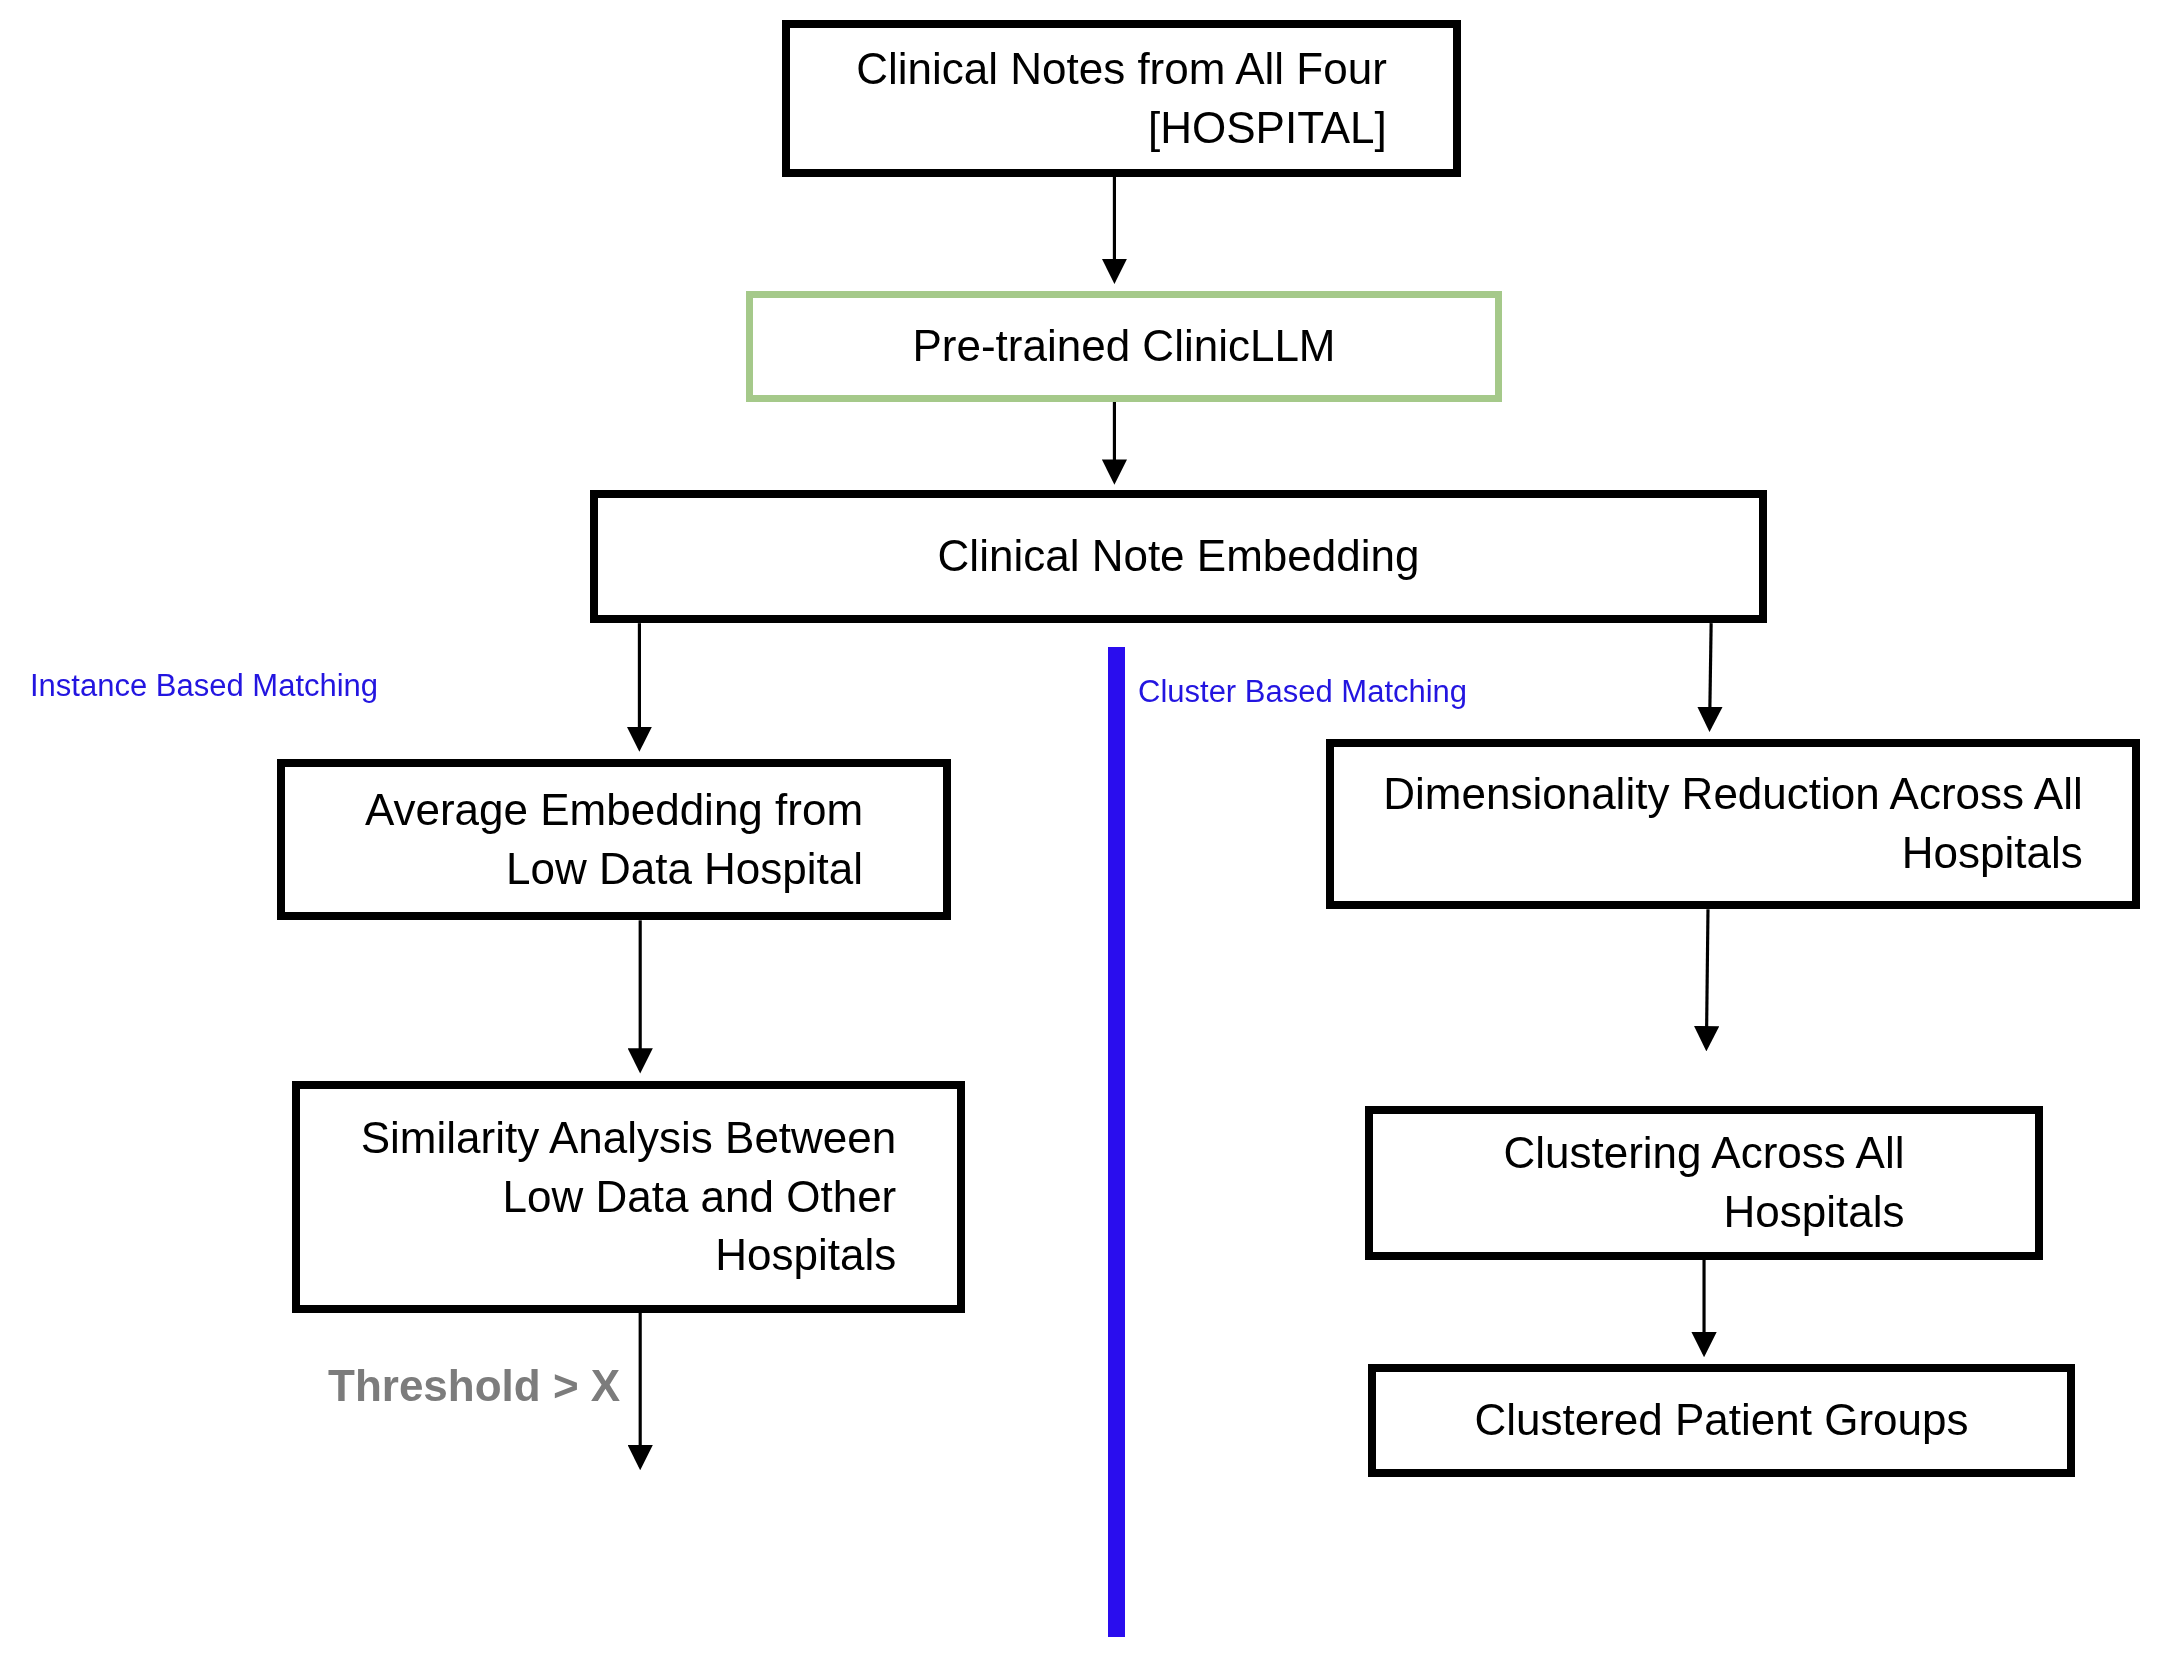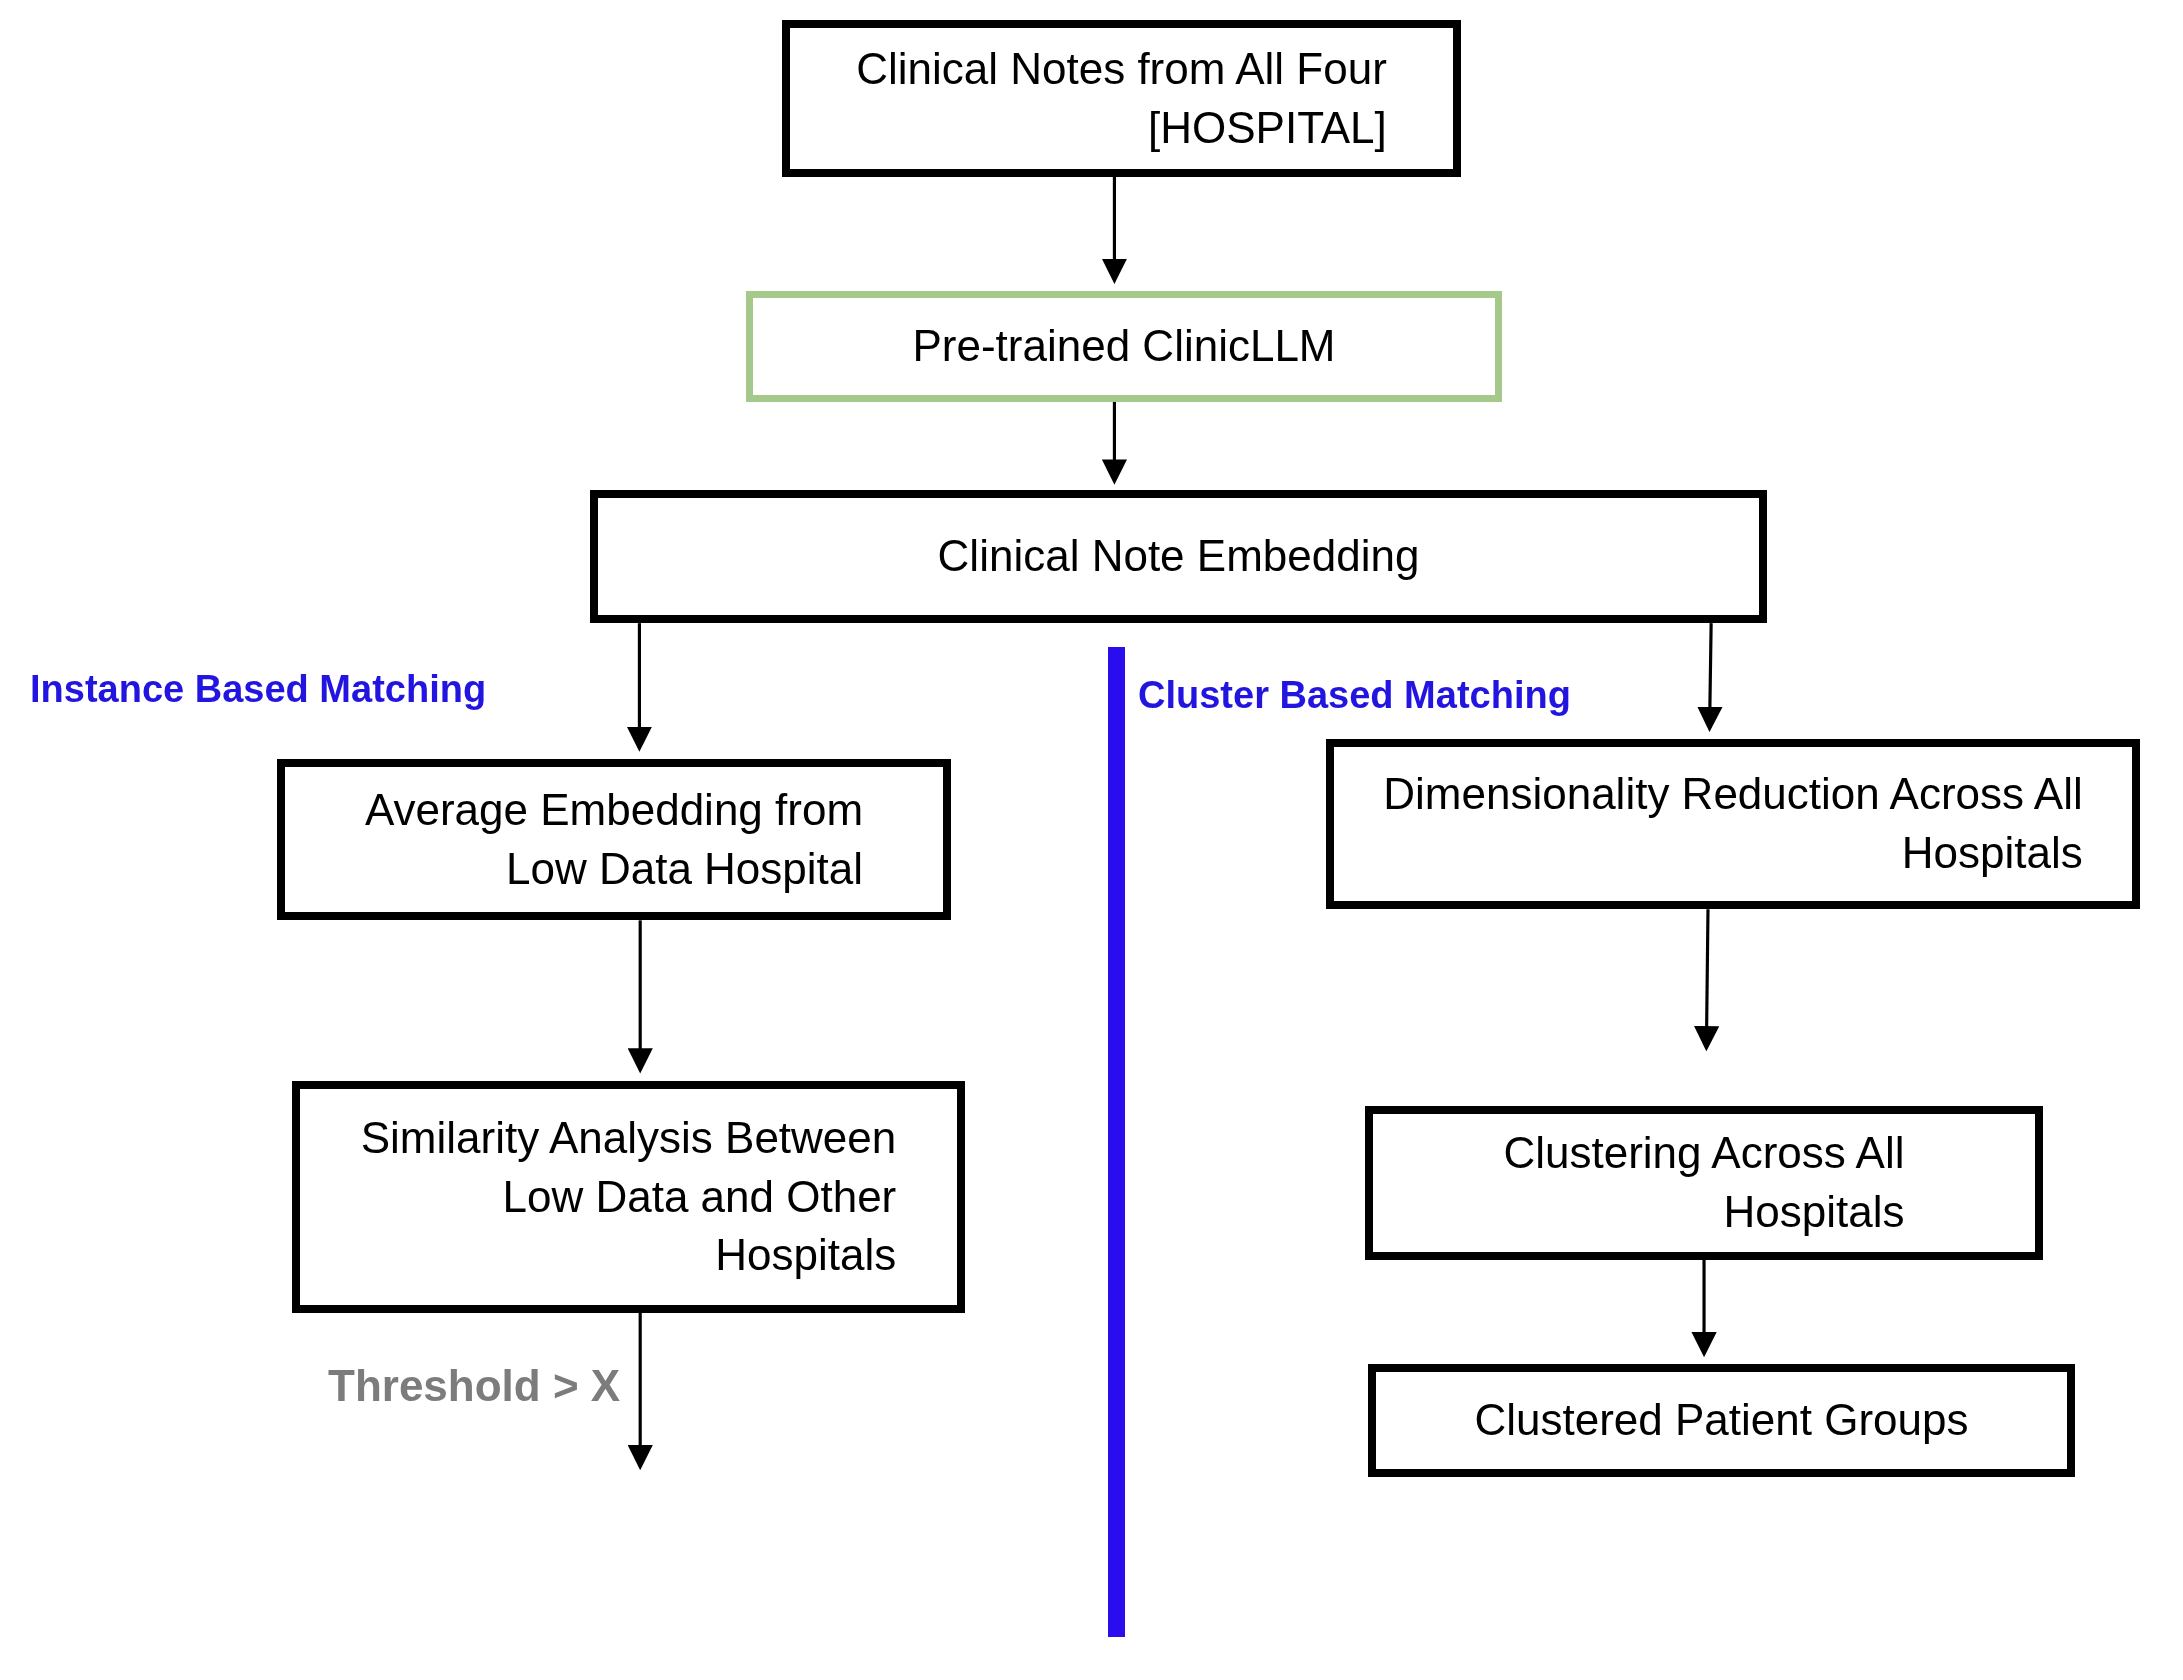--- a/index.html
+++ b/index.html
@@ -41,22 +41,22 @@
     color: var(--text, #000000);
   }
   .node-green {
     border: 7.1px solid var(--green_border, #a5c98a);
   }
   .node-matched .label {
     color: var(--slate_text, #3e4d5c);
   }
   .section-header {
     position: absolute;
-    font-size: 38px;
-    font-weight: bold;
+    font-size: 31px;
+    font-weight: normal;
     color: var(--accent_blue, #2315e0);
     white-space: nowrap;
   }
   .divider {
     position: absolute;
     left: 1108px;
     top: 647px;
     width: 16.6px;
     height: 990px;
     background: var(--divider_blue, #2a0dee);

